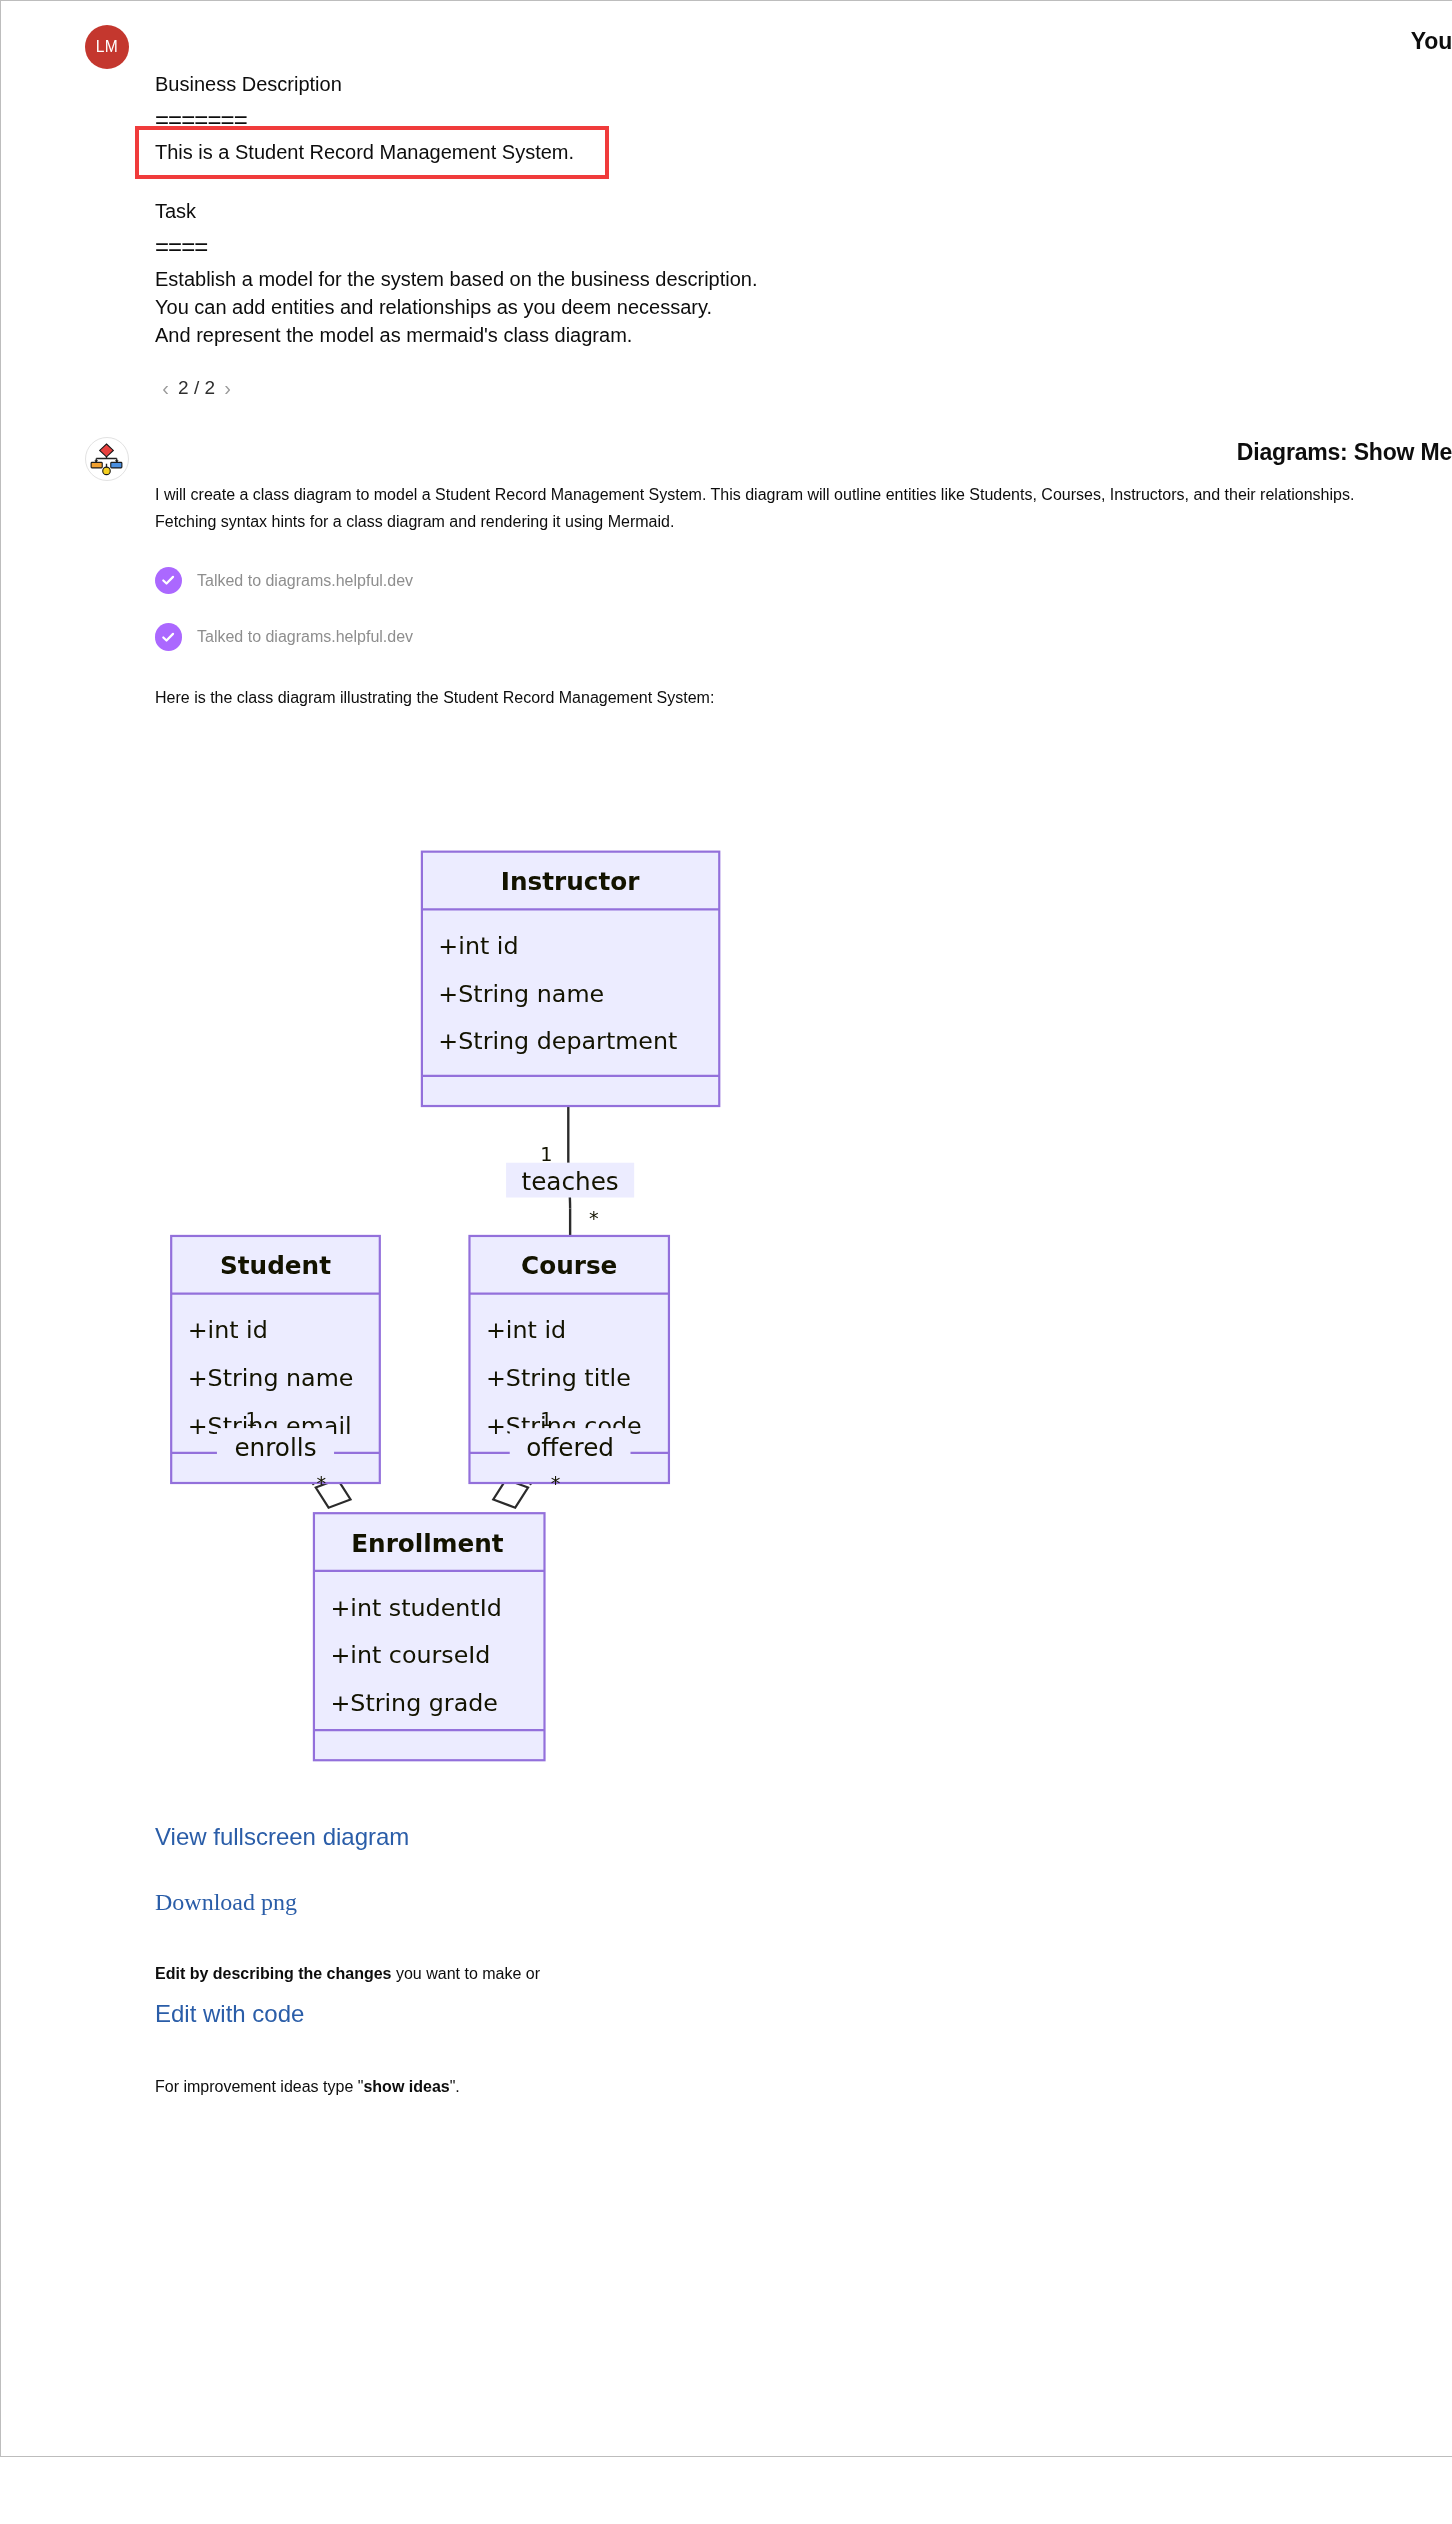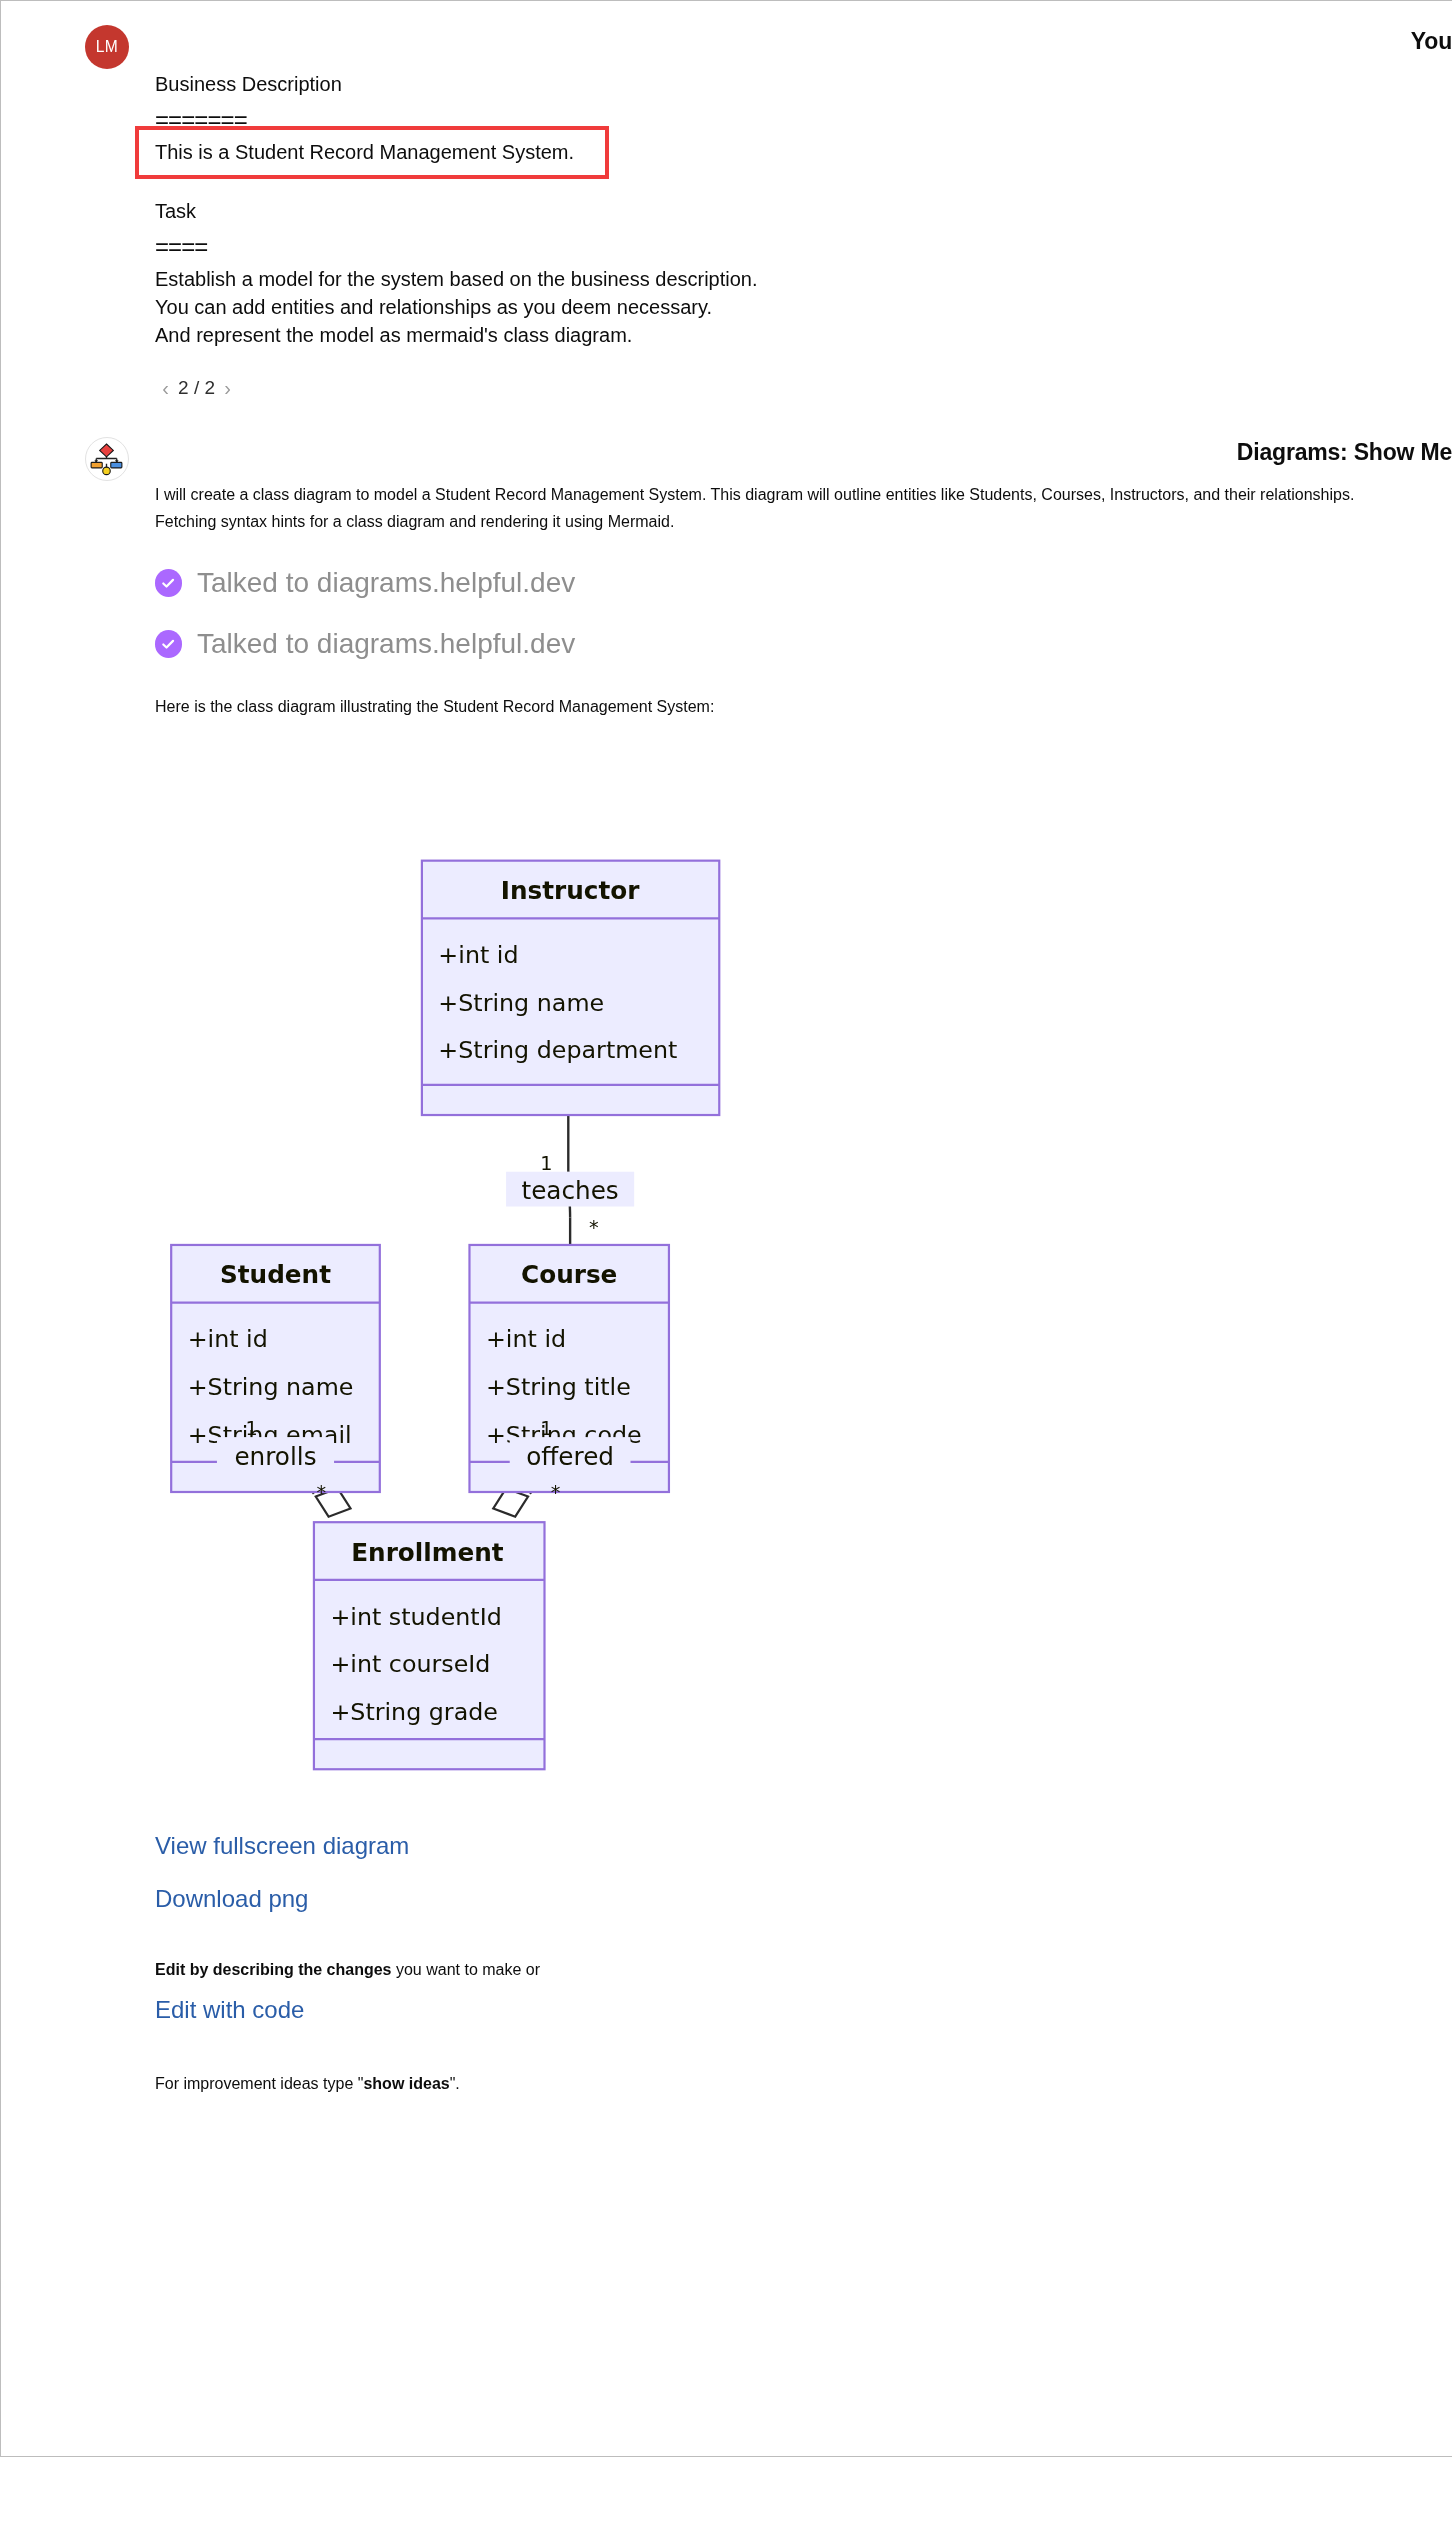--- a/index.html
+++ b/index.html
@@ -130,21 +130,21 @@
     height: 27.4px;
     border-radius: 50%;
     background: #ab68ff;
     display: flex;
     align-items: center;
     justify-content: center;
     flex: none;
   }
   .check-badge svg { display: block; }
   .tool-label {
-    font-size: 28px;
+    font-size: 16px;
     color: #8e8e8e;
   }
 
   
   .diagram-wrap {
     position: relative;
     width: 1453px;
     height: 1098px;
     margin-top: 40px;
   }
@@ -182,21 +182,21 @@
 
   
   .link {
     display: block;
     font-size: 24px;
     color: #2a5da8;
     text-decoration: none;
     line-height: 1.28;
     width: fit-content;
   }
-  .link + .link { margin-top: 22px; }
+  .link + .link { margin-top: 35px; font-family: Liberation Serif, serif; }
 
   .bold { font-weight: bold; }
 </style>
 </head>
 <body>
 
 <div class="page">
 
   <div class="msg msg-user">
 

